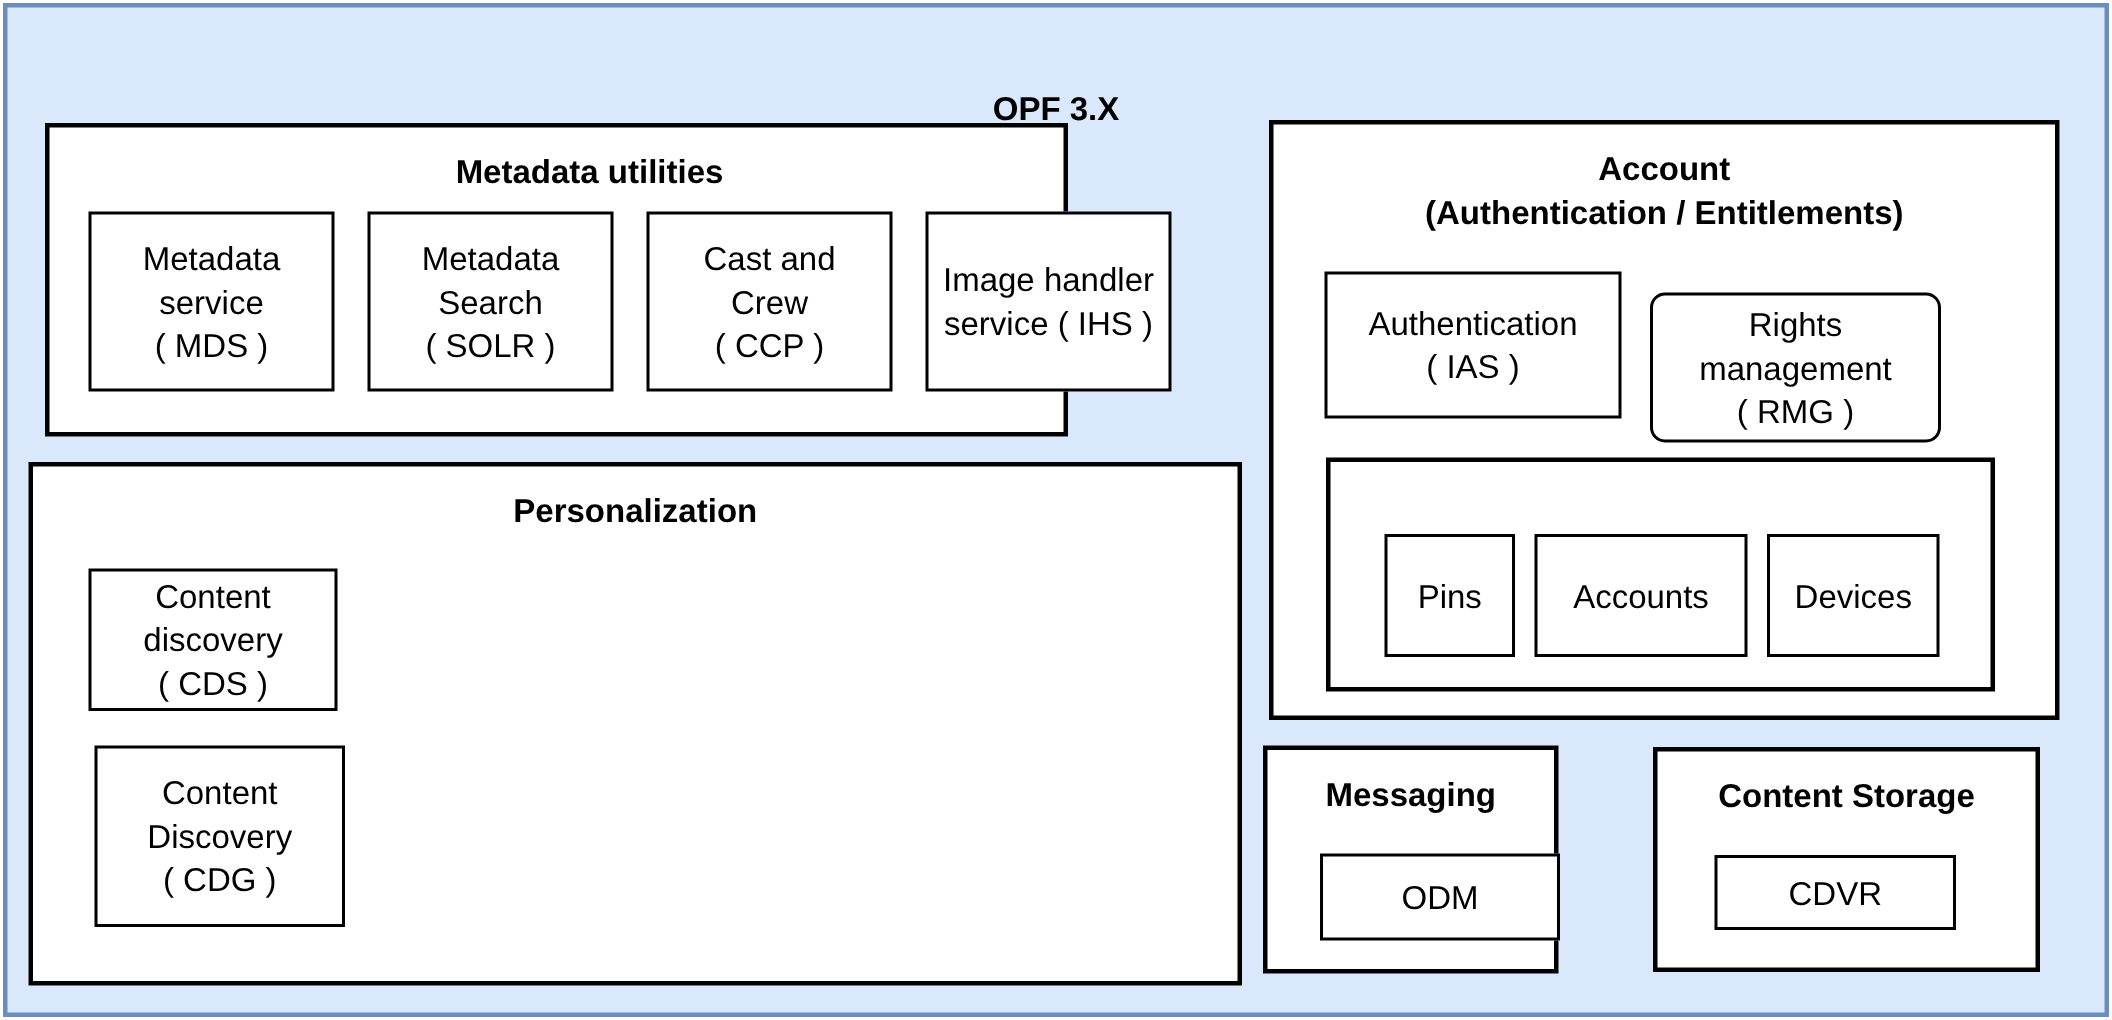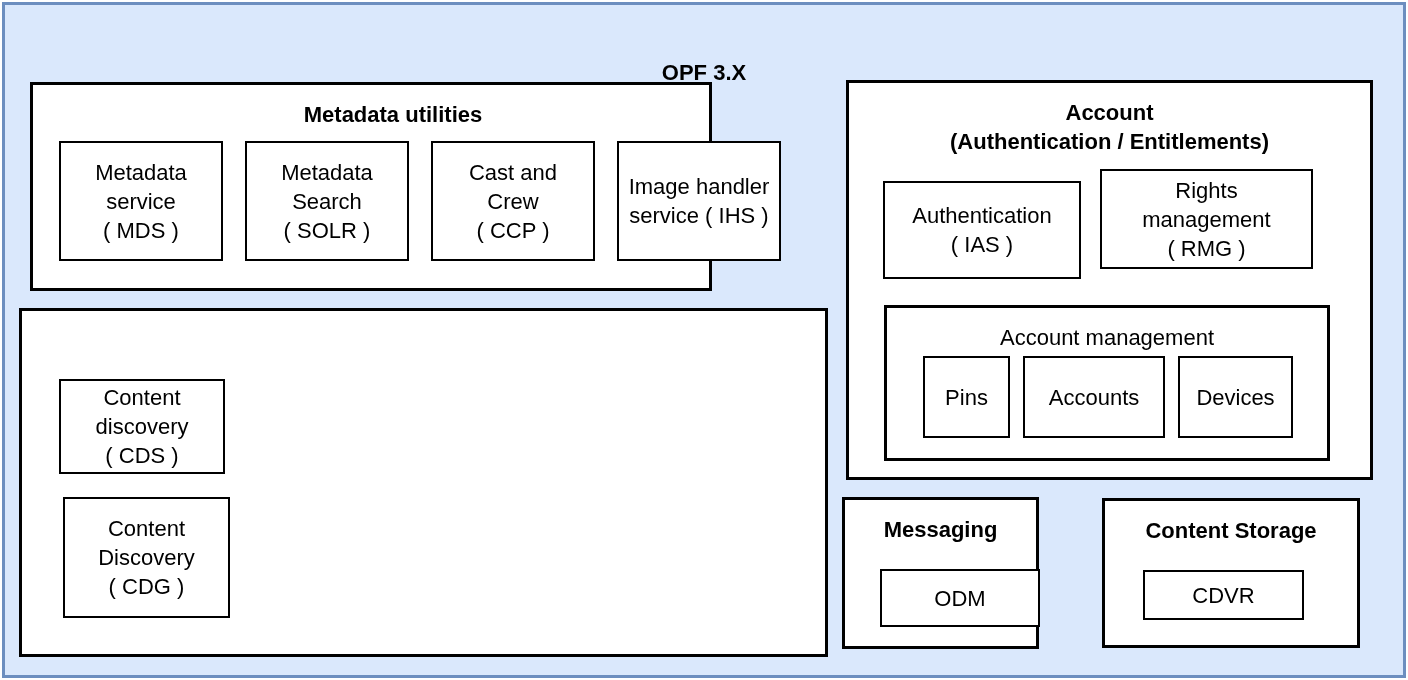--- a/index.html
+++ b/index.html
@@ -60,40 +60,40 @@
 Search
 ( SOLR )</div>
     <div class="node" style="left:398px; top:56px; width:164px; height:120px;">Cast and
 Crew
 ( CCP )</div>
     <div class="node" style="left:584px; top:56px; width:164px; height:120px;">Image handler
 service ( IHS )</div>
   </section>
 
   <section class="group" style="left:14px; top:303px; width:809px; height:349px;">
+    <div class="group-title">Personalization</div>
     <div class="node" style="left:37px; top:68px; width:166px; height:95px;">Content
 discovery
 ( CDS )</div>
     <div class="node" style="left:41px; top:186px; width:167px; height:121px;">Content
 Discovery
 ( CDG )</div>
 
   </section>
 
   <section class="group" style="left:841px; top:75px; width:527px; height:400px;">
     <div class="group-title">Account
 (Authentication / Entitlements)</div>
     <div class="node" style="left:34px; top:98px; width:198px; height:98px;">Authentication
 ( IAS )</div>
-    <div class="node" style="left:251px; top:86px; width:213px; height:100px;">Rights
+    <div class="node" style="left:251px; top:112px; width:194px; height:100px;border-radius:10px;">Rights
 management
 ( RMG )</div>
 
     <div class="container" style="left:35px; top:222px; width:446px; height:156px;">
-      <div class="group-title regular">Account management</div>
       <div class="node" style="left:36px; top:48px; width:87px; height:82px;">Pins</div>
       <div class="node" style="left:136px; top:48px; width:142px; height:82px;">Accounts</div>
       <div class="node" style="left:291px; top:48px; width:115px; height:82px;">Devices</div>
     </div>
   </section>
 
   <section class="group" style="left:837px; top:492px; width:197px; height:152px;">
     <div class="group-title">Messaging</div>
     <div class="node" style="left:35px; top:69px; width:160px; height:58px;">ODM</div>
   </section>

